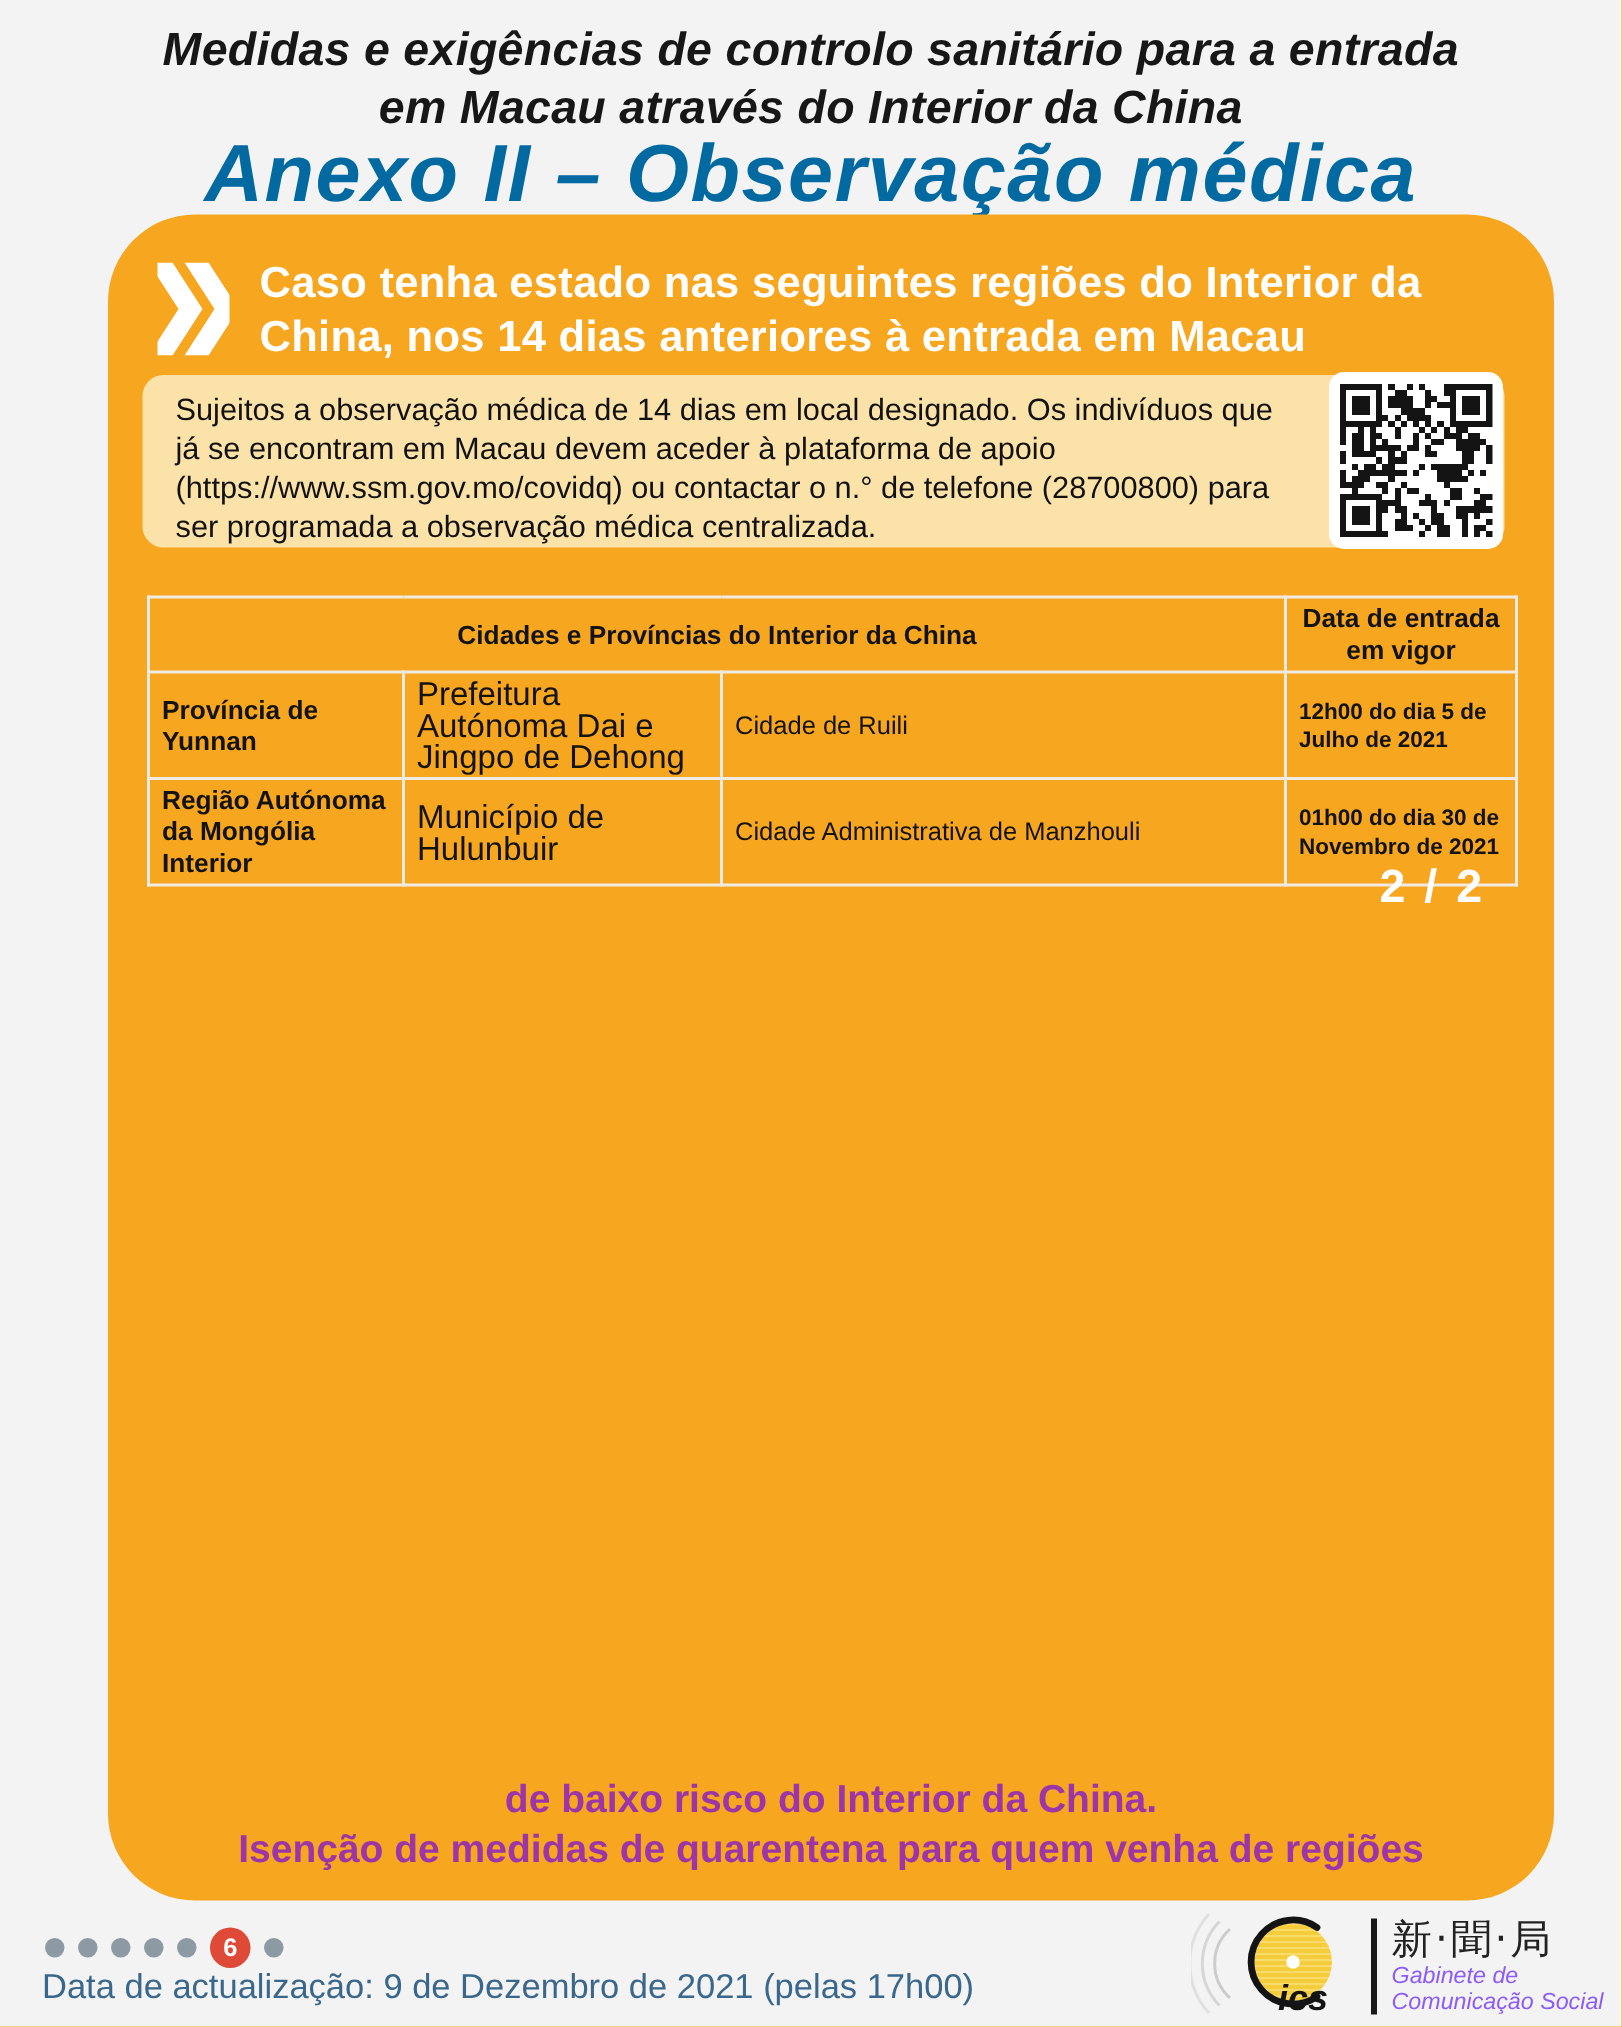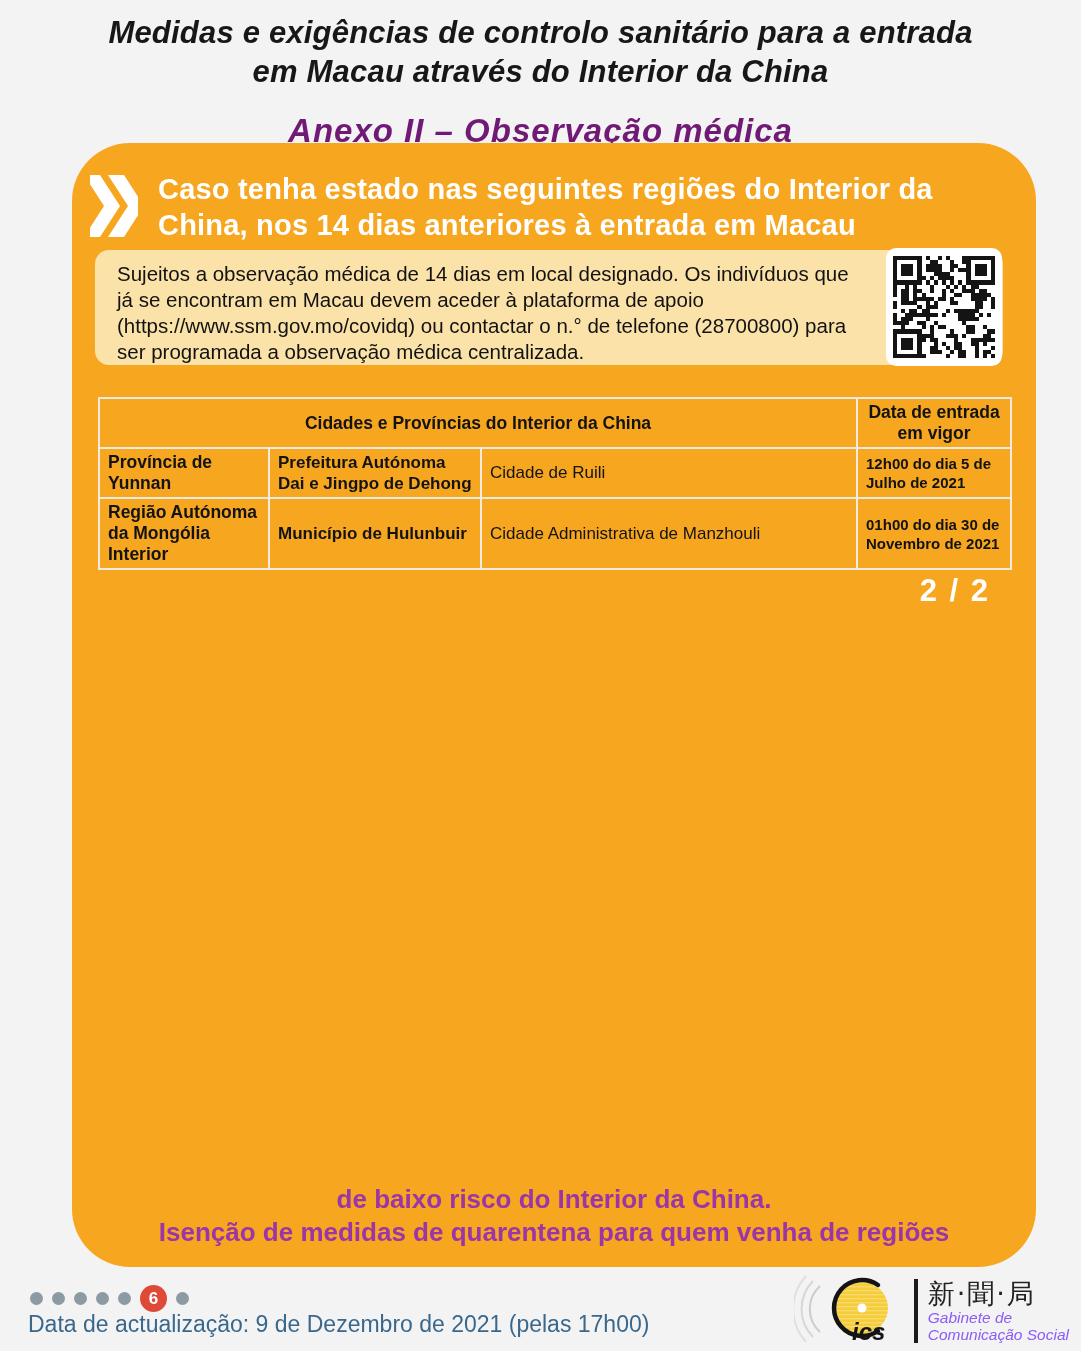--- a/index.html
+++ b/index.html
@@ -10,31 +10,31 @@
     position:relative;
     overflow:hidden;
   }
   
   .titles { text-align:center; padding-top:13px;font-style:italic; }
   .title-black {
     font-size:31px; font-weight:800; color:#171717;
     line-height:39px; letter-spacing:.2px;
   }
   .title-orange {
-    font-size:33px; font-weight:800; color:#701a75;
-    letter-spacing:1px; margin-top:16px; line-height:48px;
+    font-size:54px; font-weight:800; color:#0369a1;
+    letter-spacing:1px; margin-top:1px; line-height:48px;
   }
   
   .panel {
     position:absolute; left:72px; top:143px;
     width:964px; height:1124px;
     background:#F7A620; border-radius:58px;
   }
   .panel-heading {
-    position:absolute; left:18px; top:28px;
+    position:absolute; left:33px; top:28px;
     display:flex; gap:20px; color:#fff; align-items:flex-start;
   }
   .chevron { flex:0 0 auto; margin-top:4px; }
   .panel-heading-text {
     font-size:29px; font-weight:700; line-height:36px; letter-spacing:.2px;
   }
   
   .info-box {
     position:absolute; left:23px; top:107px;
     width:908px; height:115px;
@@ -54,21 +54,21 @@
     position:absolute; left:26px; top:254px; width:912px;
     border-collapse:collapse; table-layout:fixed;
   }
   table.regions td {
     border:2px solid #EFEBE2; vertical-align:middle;
     padding:3px 8px; color:#131313;
   }
   td.th-main { text-align:center; font-weight:700; font-size:17.5px; height:42px; }
   td.th-date { text-align:center; font-weight:700; font-size:17.5px; line-height:21px; }
   td.c-region { color:#17684A; font-weight:700; font-size:17.5px; line-height:21px; height:42px; }
-  td.c-area   { font-weight:700; font-size:17px; line-height:21px; }
+  td.c-area   { font-weight:400; font-size:22px; line-height:21px; }
   td.c-loc    { font-weight:400; font-size:17px; line-height:22px; }
   td.c-date   { font-weight:700; font-size:15px; line-height:19px; }
   
   .page-indicator {
     position:absolute; top:430px; right:46px;
     color:#fff; font-size:31px; font-weight:800; letter-spacing:2px;
   }
   .note {
     position:absolute; left:0; right:0; top:1040px; text-align:center;
     color:#9B35A8; font-weight:700; font-size:26px; line-height:33px;

